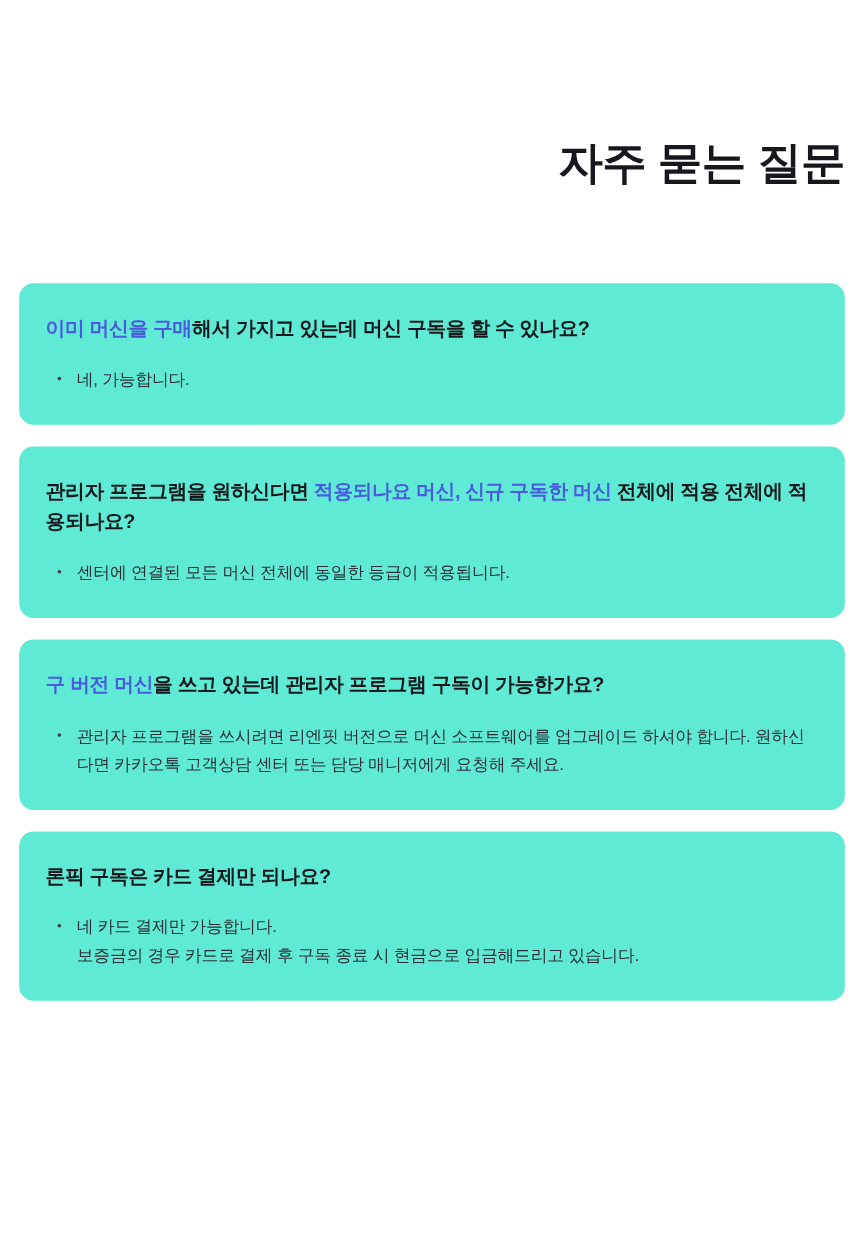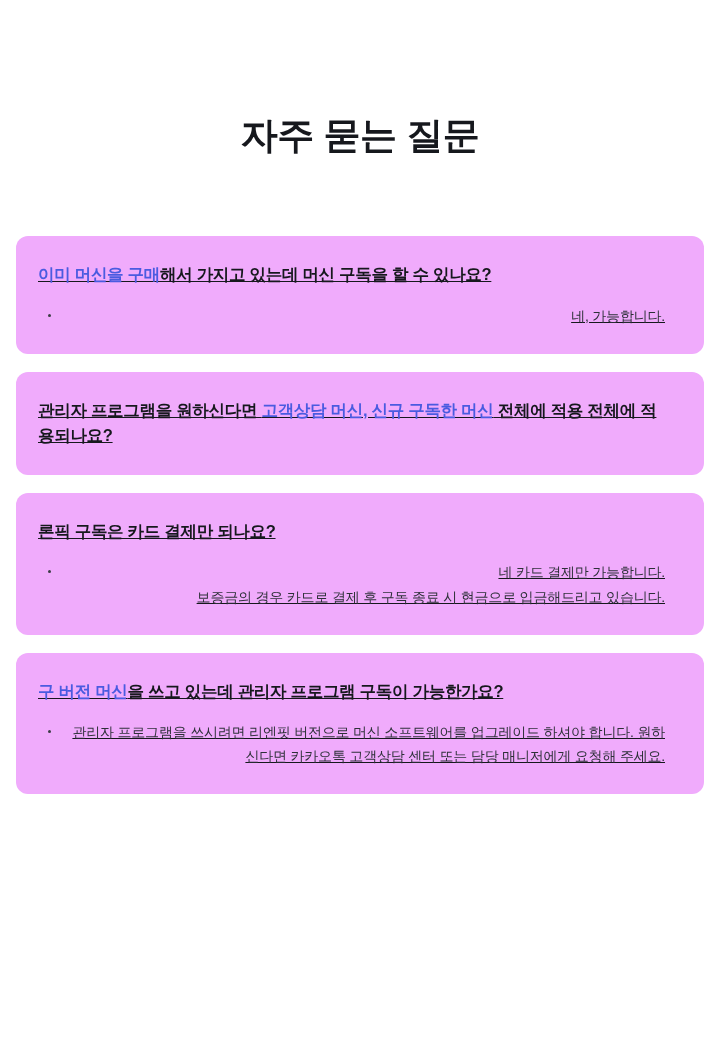--- a/index.html
+++ b/index.html
@@ -13,59 +13,57 @@
     font-family: "Liberation Sans", "DejaVu Sans", sans-serif;
     color: #16181d;
     -webkit-font-smoothing: antialiased;
   }
   .page {
     width: 720px;
     box-sizing: border-box;
     padding: 0 16px;
   }
   .page-title {
-    text-align: center;
+    text-align: right;
     font-size: 37px;
     font-weight: 700;
     letter-spacing: -0.5px;
     color: #16181d;
     margin: 0;
     padding: 112px 0 0 0;
     line-height: 1.3;
   }
   .faq-list {
     margin-top: 76px;
     display: flex;
     flex-direction: column;
     gap: 18px;
     padding-bottom: 120px;
   }
   .faq-card {
-    background: #f0abfc;
+    background: #5eead4;
     border-radius: 12px;
-    padding: 26px 39px 26px 22px;
+    padding: 26px 24px 26px 22px;
     box-sizing: border-box;
-    text-decoration: underline;
   }
   .faq-question {
     font-size: 16.5px;
     font-weight: 700;
     line-height: 1.55;
     color: #16181d;
     margin: 0;
     letter-spacing: -0.3px;
   }
   .faq-question .hl {
     color: #4a5be0;
   }
   .faq-answers {
     list-style: none;
     margin: 0;
     padding: 16px 0 0 8px;
-    text-align: right;
   }
   .faq-answers li {
     position: relative;
     padding-left: 18px;
     font-size: 14px;
     line-height: 1.72;
     color: #2d3038;
     letter-spacing: -0.2px;
   }
   .faq-answers li::before {
@@ -90,33 +88,38 @@
   <div class="faq-list">
       <div class="faq-card">
         <p class="faq-question"><span class="hl">이미 머신을 구매</span><span>해서 가지고 있는데 머신 구독을 할 수 있나요?</span></p>
         <ul class="faq-answers">
           <li>
             <span class="sub-line">네, 가능합니다.</span>
           </li>
         </ul>
       </div>
       <div class="faq-card">
-        <p class="faq-question"><span>관리자 프로그램을 원하신다면 </span><span class="hl">고객상담 머신, 신규 구독한 머신</span><span> 전체에 적용 전체에 적용되나요?</span></p>
-      </div>
-      <div class="faq-card">
-        <p class="faq-question"><span>론픽 구독은 카드 결제만 되나요?</span></p>
+        <p class="faq-question"><span>관리자 프로그램을 원하신다면 </span><span class="hl">적용되나요 머신, 신규 구독한 머신</span><span> 전체에 적용 전체에 적용되나요?</span></p>
         <ul class="faq-answers">
           <li>
-            <span class="sub-line">네 카드 결제만 가능합니다.</span>
-            <span class="sub-line">보증금의 경우 카드로 결제 후 구독 종료 시 현금으로 입금해드리고 있습니다.</span>
+            <span class="sub-line">센터에 연결된 모든 머신 전체에 동일한 등급이 적용됩니다.</span>
           </li>
         </ul>
       </div>
       <div class="faq-card">
         <p class="faq-question"><span class="hl">구 버전 머신</span><span>을 쓰고 있는데 관리자 프로그램 구독이 가능한가요?</span></p>
         <ul class="faq-answers">
           <li>
             <span class="sub-line">관리자 프로그램을 쓰시려면 리엔핏 버전으로 머신 소프트웨어를 업그레이드 하셔야 합니다. 원하신다면 카카오톡 고객상담 센터 또는 담당 매니저에게 요청해 주세요.</span>
           </li>
         </ul>
       </div>
+      <div class="faq-card">
+        <p class="faq-question"><span>론픽 구독은 카드 결제만 되나요?</span></p>
+        <ul class="faq-answers">
+          <li>
+            <span class="sub-line">네 카드 결제만 가능합니다.</span>
+            <span class="sub-line">보증금의 경우 카드로 결제 후 구독 종료 시 현금으로 입금해드리고 있습니다.</span>
+          </li>
+        </ul>
+      </div>
     </div>
 </div>
 
 </body></html>

